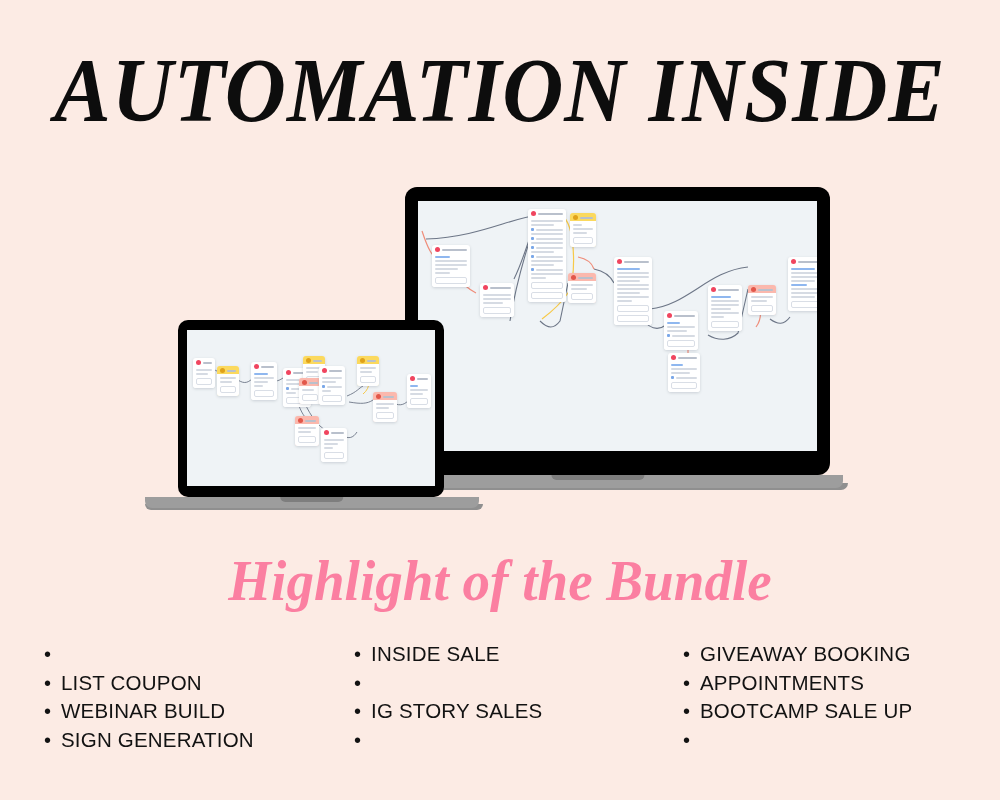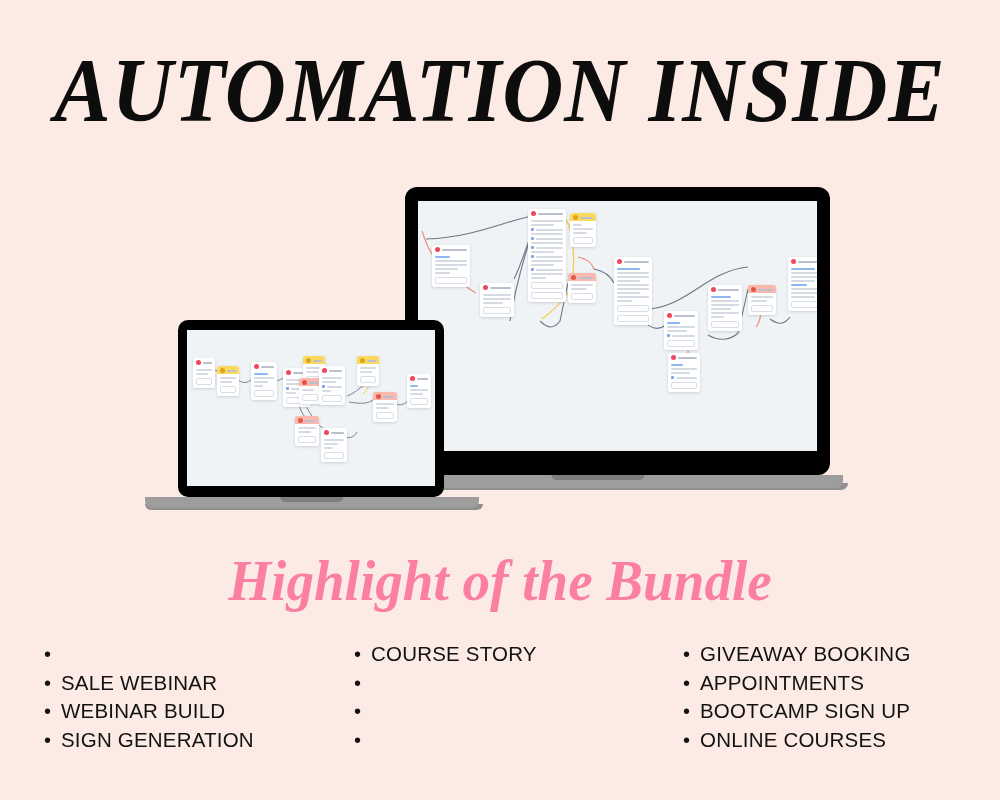--- a/index.html
+++ b/index.html
@@ -631,65 +631,65 @@
 
 <div class="features">
 
   <div class="feat-col c1">
     <ul>
       <li>
         <span class="mark">•</span>
       </li>
       <li>
         <span class="mark">•</span>
-        <span>SALE WEBINAR</span>
+        <span>LIST COUPON</span>
       </li>
       <li>
         <span class="mark">•</span>
         <span>WEBINAR BUILD</span>
       </li>
       <li>
         <span class="mark">•</span>
         <span>SIGN GENERATION</span>
       </li>
     </ul>
   </div>
 
   <div class="feat-col c2">
     <ul>
       <li>
         <span class="mark">•</span>
-        <span>COURSE STORY</span>
-      </li>
-      <li>
-        <span class="mark">•</span>
-      </li>
-      <li>
-        <span class="mark">•</span>
+        <span>INSIDE SALE</span>
+      </li>
+      <li>
+        <span class="mark">•</span>
+      </li>
+      <li>
+        <span class="mark">•</span>
+        <span>IG STORY SALES</span>
       </li>
       <li>
         <span class="mark">•</span>
       </li>
     </ul>
   </div>
 
   <div class="feat-col c3">
     <ul>
       <li>
         <span class="mark">•</span>
         <span>GIVEAWAY BOOKING</span>
       </li>
       <li>
         <span class="mark">•</span>
         <span>APPOINTMENTS</span>
       </li>
       <li>
         <span class="mark">•</span>
-        <span>BOOTCAMP SIGN UP</span>
-      </li>
-      <li>
-        <span class="mark">•</span>
-        <span>ONLINE COURSES</span>
+        <span>BOOTCAMP SALE UP</span>
+      </li>
+      <li>
+        <span class="mark">•</span>
       </li>
     </ul>
   </div>
 
 </div>
 
 </body></html>

